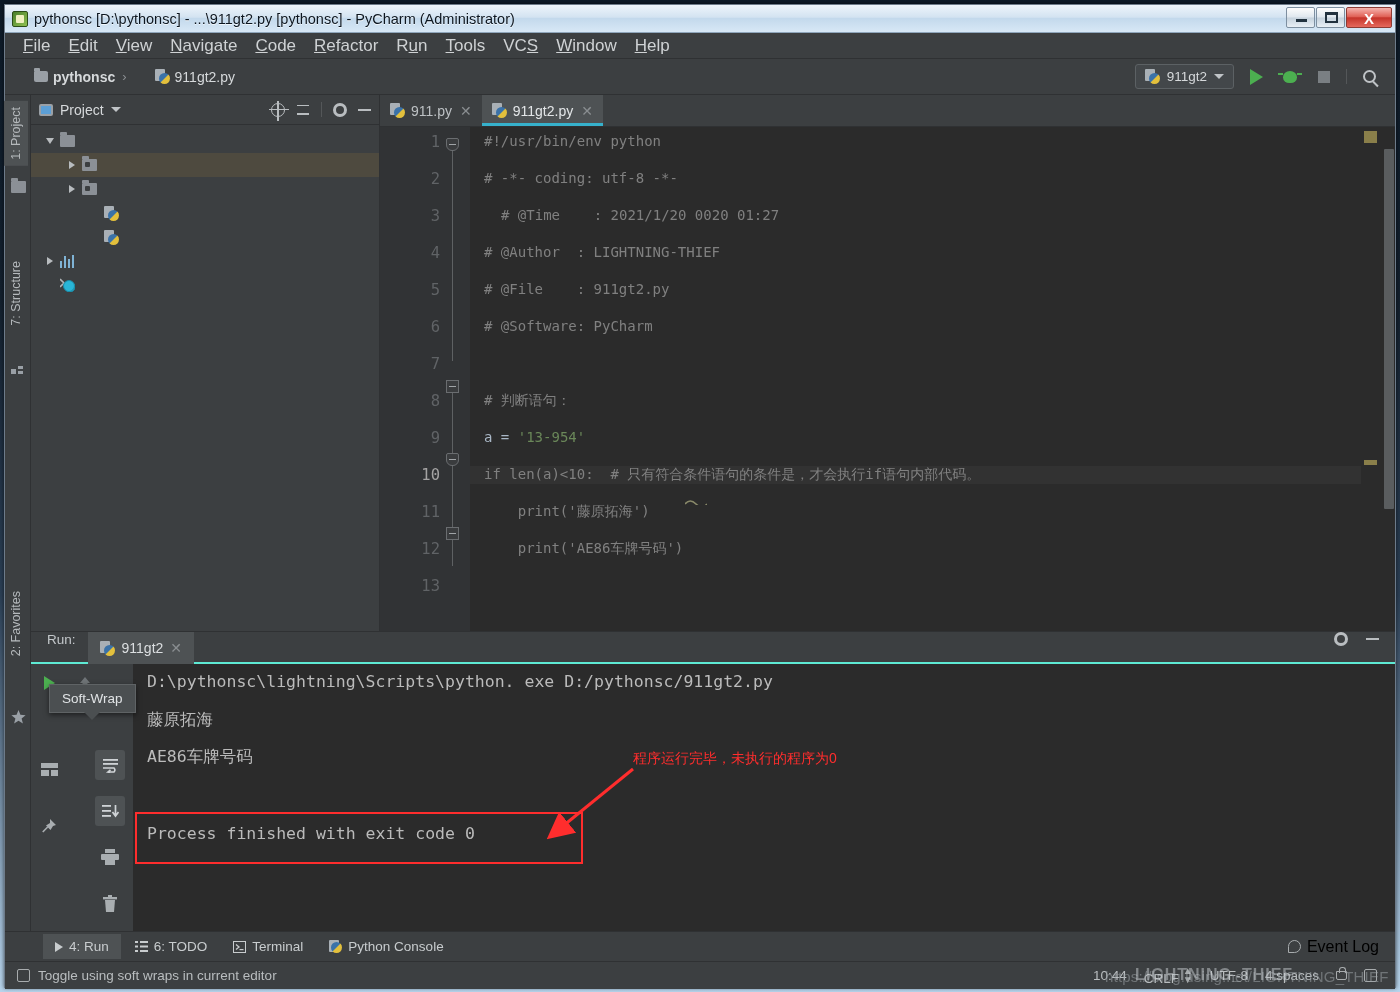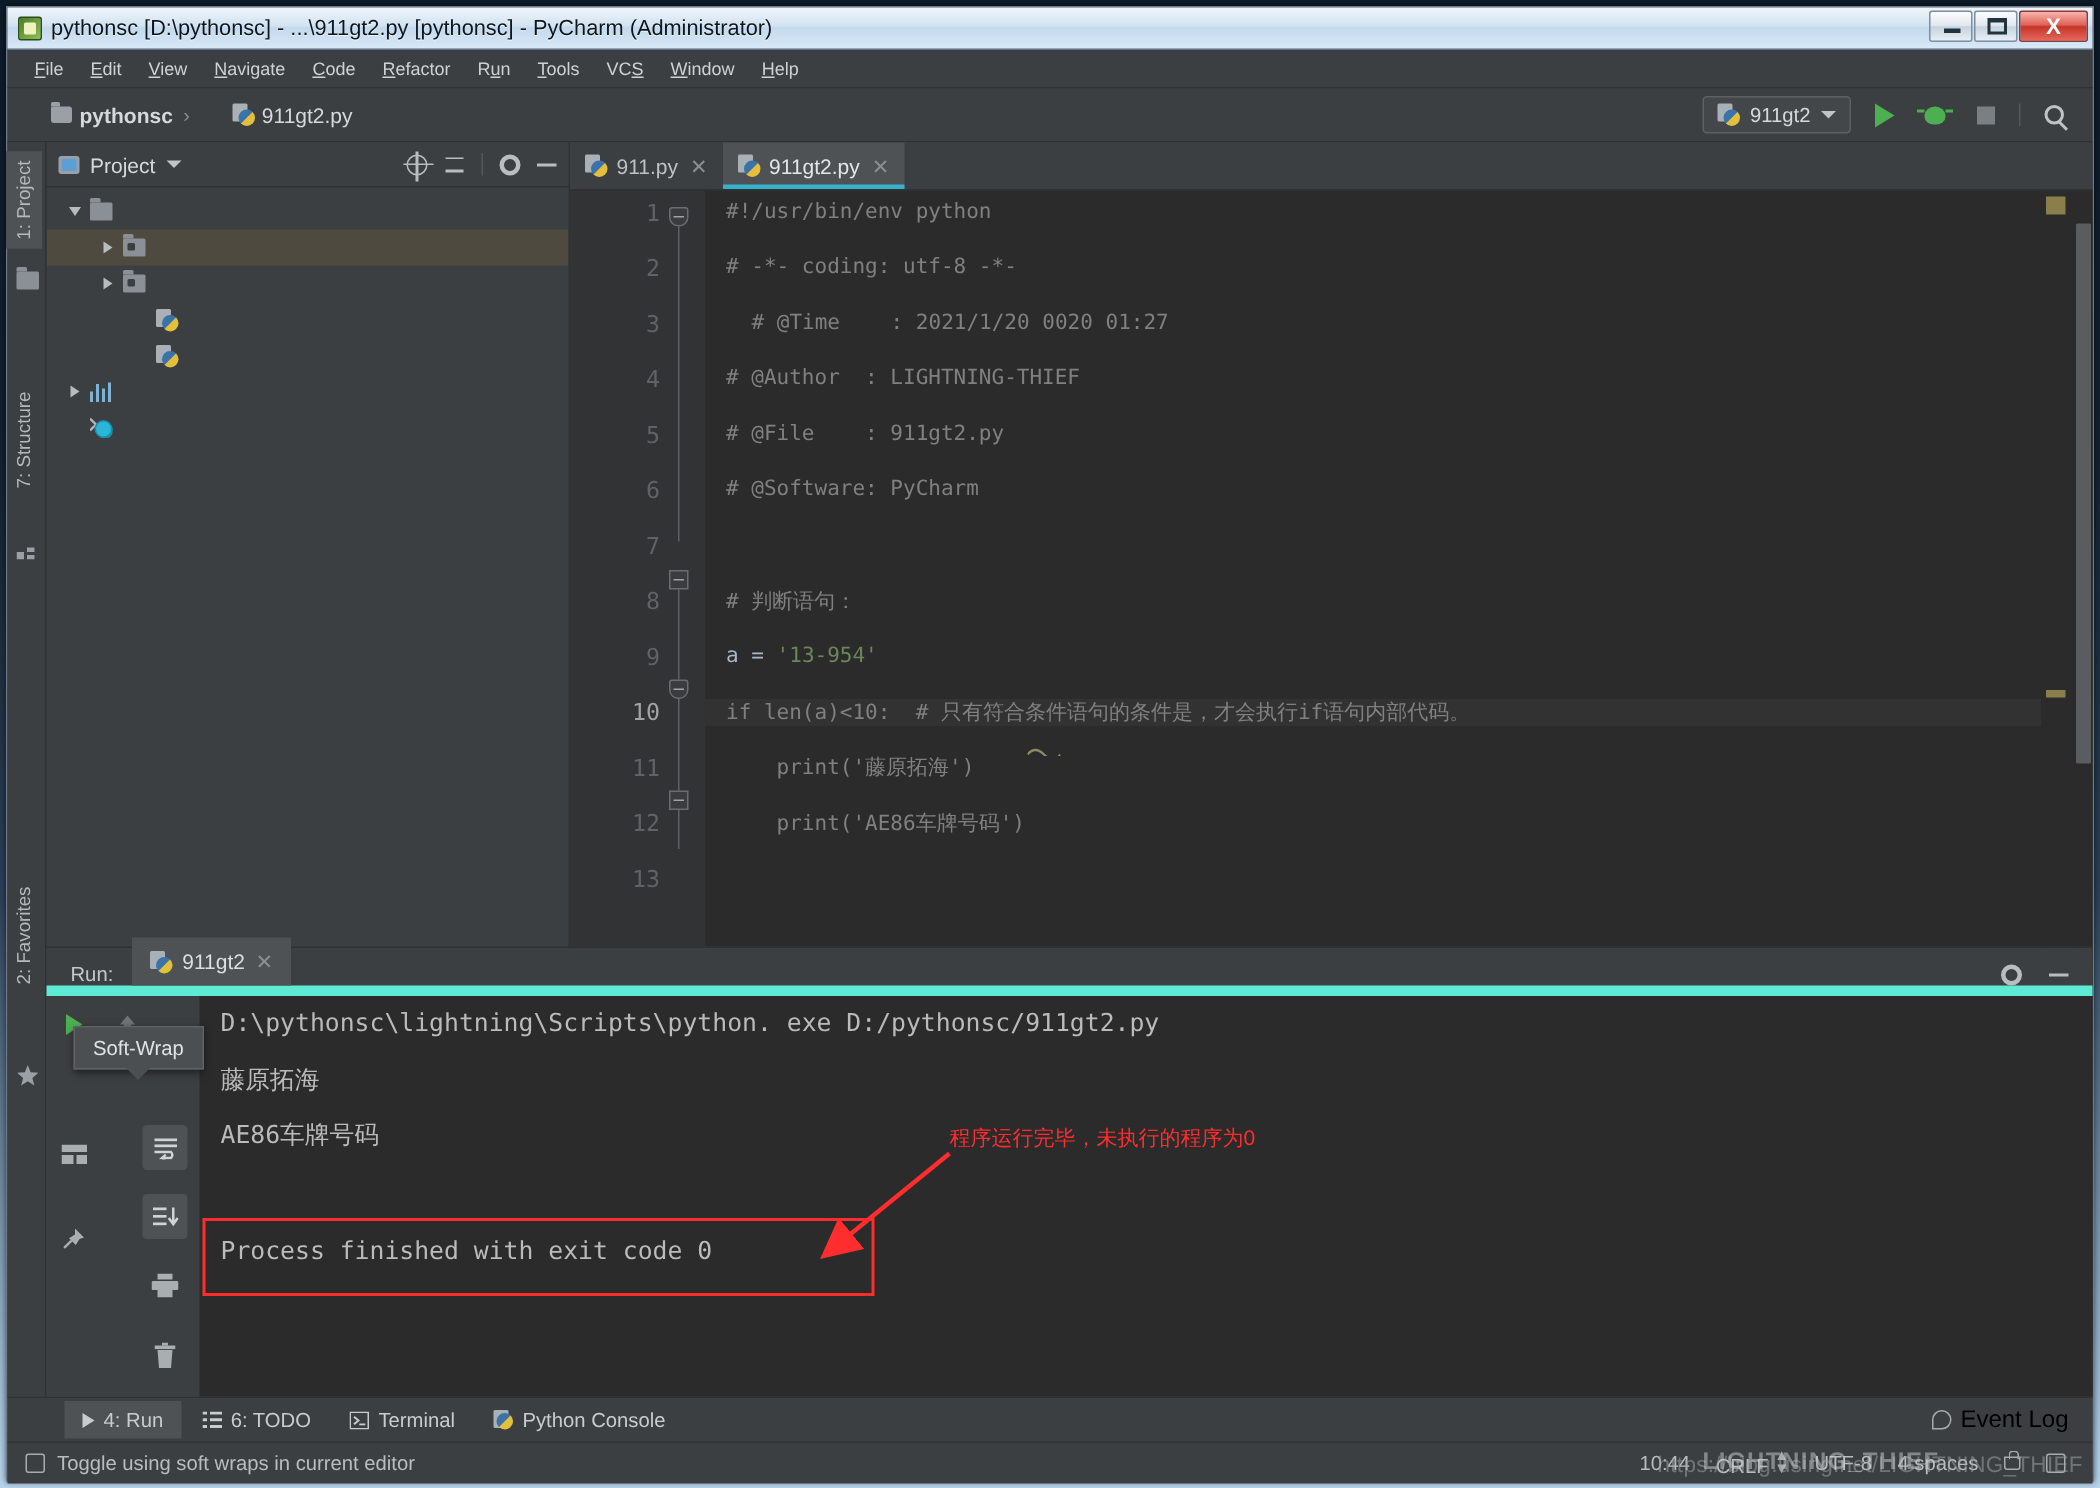--- a/index.html
+++ b/index.html
@@ -33,21 +33,21 @@
   .wbtn i{ position:absolute; left:50%; top:50%; transform:translate(-50%,-50%);
     font-style:normal; font-size:13px; color:#22323f; font-weight:bold; }
   .wbtn.close i{ color:#fff; font-size:15px; }
   .wbtn .min-g{ position:absolute; left:9px; bottom:5px; width:11px; height:3px; background:#22323f; }
   .wbtn .max-g{ position:absolute; left:8px; top:4px; width:13px; height:11px;
     border:2px solid #22323f; border-top-width:3px; }
 
   
   #menubar{ height:26px; background:#3c3f41; display:flex; align-items:center;
     padding-left:10px; gap:2px; border-bottom:1px solid #2f3133; }
-  .menu-item{ font-size:12px; color:#cfd2d4; padding:3px 8px; cursor:pointer; white-space:nowrap;}
+  .menu-item{ font-size:17px; color:#cfd2d4; padding:3px 8px; cursor:pointer; white-space:nowrap;}
   .menu-item u{ text-decoration:underline; }
 
   
   #navbar{ height:36px; background:#3c3f41; display:flex; align-items:center;
     padding-left:8px; border-bottom:1px solid #2f3133; }
   .crumb{ display:flex; align-items:center; gap:5px; font-size:14px; color:#d6d9db; cursor:pointer;padding-left:21px;}
   .crumb.bold{ font-weight:bold; }
   .crumb-sep{ color:#8b8f93; margin:0 7px; font-size:13px; }
   .folder-ic{ width:14px;height:11px;background:#9aa0a6;border-radius:1px 2px 2px 2px; position:relative;}
   .folder-ic:before{ content:""; position:absolute; left:0; top:-3px; width:6px;height:3px;
@@ -153,21 +153,21 @@
   #scroll-gutter{ width:22px; flex:none; background:#2b2b2b; position:relative; }
   .mark{ position:absolute; left:3px; width:13px; height:12px; background:#8a7f4a; }
   #scrollbar{ width:12px; flex:none; background:#2b2b2b; position:relative; }
   #scroll-thumb{ position:absolute; left:1px; width:10px; background:#5a5d5f; border-radius:1px; }
   #breadcrumb{ height:30px; background:#3c3f41; border-top:1px solid #2f3133;
     display:flex; align-items:center; padding-left:100px; font-size:13.5px; color:#b6babd; }
 
   
   #runpanel{ position:absolute; left:26px; right:0; bottom:0; height:300px;
     background:#3c3f41; border-top:1px solid #2f3133; display:flex; flex-direction:column; }
-  #runhead{ height:32px; display:flex; align-items:flex-end; border-bottom:7px solid #5eead4; }
+  #runhead{ height:32px; display:flex; align-items:flex-start; border-bottom:2px solid #5eead4; }
   #runhead .rh-label{ font-size:13.5px; color:#c4c8cb; padding:0 12px 0 16px; }
   .rtab{ display:flex; align-items:center; gap:7px; padding:0 12px; height:32px;
     background:#4e5254; font-size:14px; color:#dcdfe1; cursor:pointer; }
   .rtab .x{ color:#8a8e91; font-size:14px; }
   #runhead .rh-right{ margin-left:auto; display:flex; align-items:center; gap:18px; padding-right:16px;}
   #runbody{ flex:1; display:flex; }
   #runtools{ width:56px; flex:none; background:#3c3f41; position:relative; padding-top:6px;
     display:flex; flex-direction:column; align-items:center; gap:3px; }
   .rtool{ width:30px;height:30px; display:flex;align-items:center;justify-content:center;
     border-radius:3px; cursor:pointer; }

